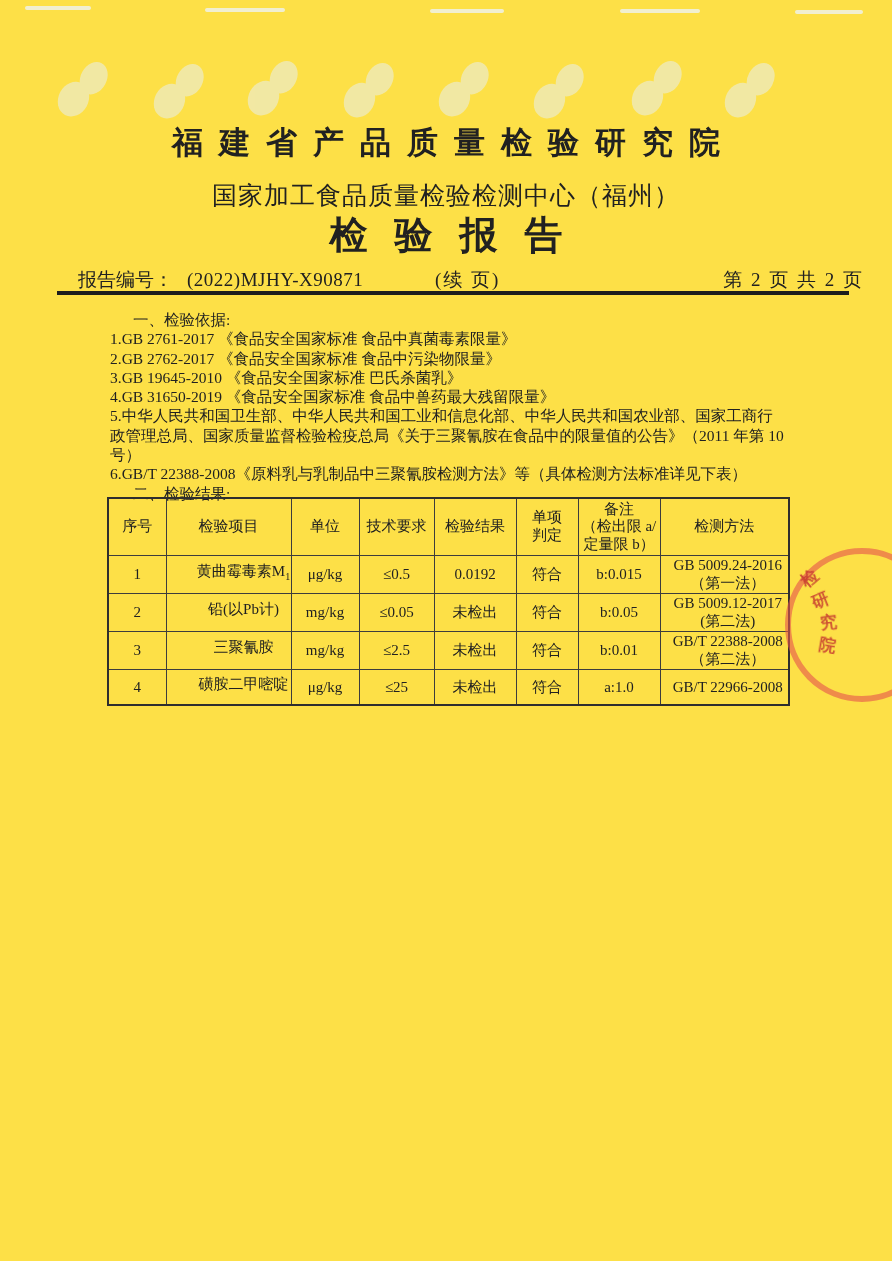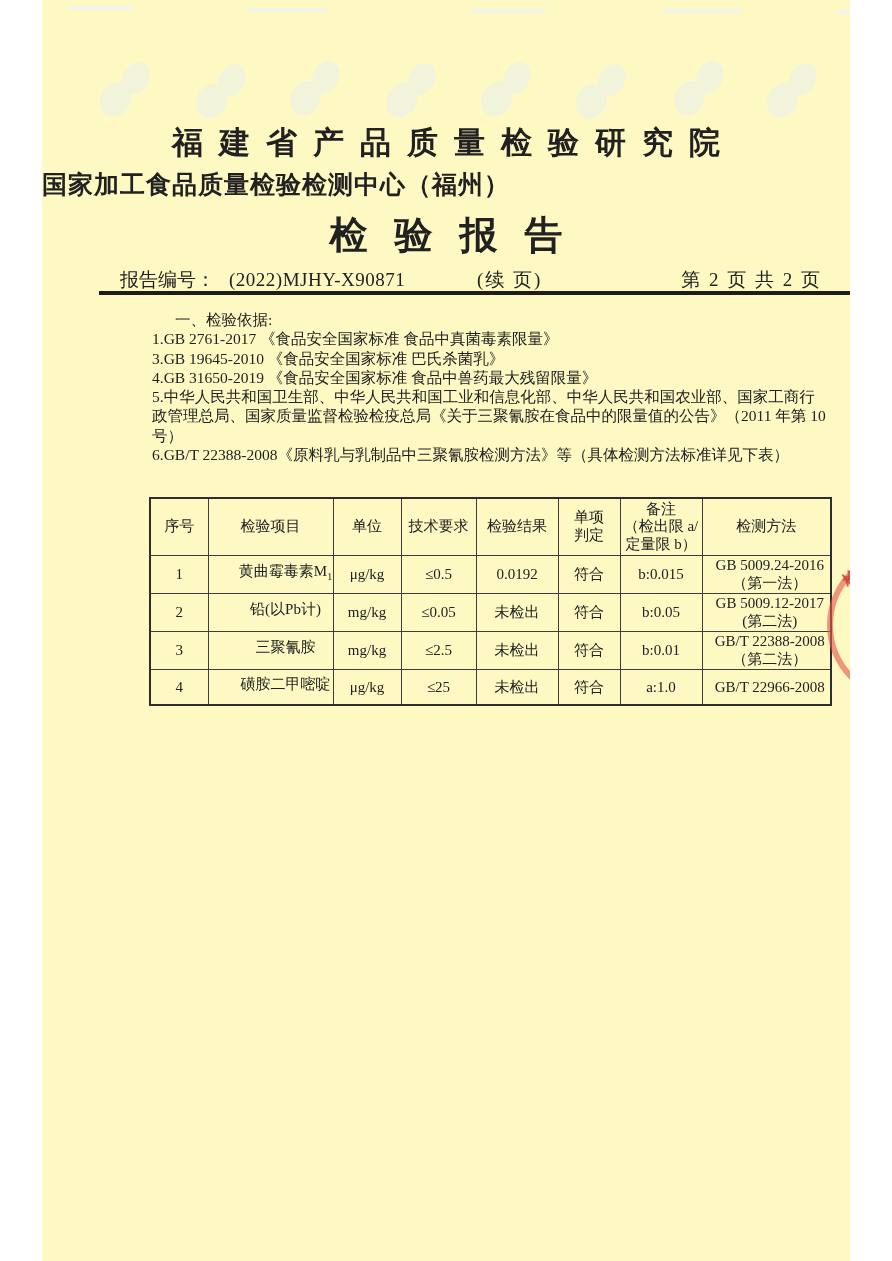--- a/index.html
+++ b/index.html
@@ -1,31 +1,31 @@
 <!DOCTYPE html>
 <html><head>
 <meta charset="utf-8">
 <style>
   html,body{margin:0;padding:0;background:#ffffff;}
   .page{
-    position:relative;width:808px;height:1261px;margin:0 auto;background:#fef9c3;
+    position:relative;width:892px;height:1261px;margin:0 auto;background:#fde047;
     overflow:hidden;color:#212121;
     font-family:"Liberation Serif","DejaVu Serif",serif;
   }
   
   .smudge{position:absolute;height:4px;background:#eef2f2;border-radius:2px;opacity:.8;}
   .blob{position:absolute;width:44px;height:64px;transform:rotate(28deg);opacity:.55;}
   .blob::before,.blob::after{content:"";position:absolute;background:#e9efef;border-radius:50%;}
   .blob::before{width:26px;height:34px;left:12px;top:0;}
   .blob::after{width:30px;height:36px;left:2px;top:27px;}
   
   .title1{position:absolute;top:122px;left:0;width:100%;text-align:center;
     font-size:31px;font-weight:bold;letter-spacing:16px;text-indent:16px;white-space:nowrap;}
-  .title2{position:absolute;top:168px;left:0;width:100%;text-align:left;
-    font-size:25px;font-weight:bold;letter-spacing:1px;white-space:nowrap;}
+  .title2{position:absolute;top:179px;left:0;width:100%;text-align:center;
+    font-size:25px;font-weight:normal;letter-spacing:1px;white-space:nowrap;}
   .title3{position:absolute;top:210px;left:0;width:100%;text-align:center;
     font-size:38px;font-weight:bold;letter-spacing:27px;text-indent:27px;white-space:nowrap;}
   
   .report-row{position:absolute;top:267px;left:0;width:100%;height:22px;font-size:19px;margin-left:20px;}
   .report-no{position:absolute;left:58px;white-space:nowrap;}
   .report-no .val{margin-left:14px;letter-spacing:.5px;}
   .continued{position:absolute;left:415px;white-space:nowrap;letter-spacing:2px;}
   .page-info{position:absolute;right:48px;white-space:nowrap;letter-spacing:2px;}
   .header-rule{position:absolute;top:291px;left:57px;width:792px;height:4px;background:#1d1d1d;}
   
@@ -88,26 +88,28 @@
       <span>报告编号：</span><span class="val">(2022)MJHY-X90871</span>
     </span>
     <span class="continued">(续 页)</span>
     <span class="page-info">第 2 页  共 2 页</span>
   </div>
   <div class="header-rule"></div>
 
   <div class="body-text">
     <div class="sec-title">一、检验依据:</div>
     <div>1.GB 2761-2017 《食品安全国家标准 食品中真菌毒素限量》</div>
+    <div>2.GB 2762-2017 《食品安全国家标准 食品中污染物限量》</div>
     <div>3.GB 19645-2010 《食品安全国家标准 巴氏杀菌乳》</div>
     <div>4.GB 31650-2019 《食品安全国家标准 食品中兽药最大残留限量》</div>
     <div>5.中华人民共和国卫生部、中华人民共和国工业和信息化部、中华人民共和国农业部、国家工商行</div>
     <div>政管理总局、国家质量监督检验检疫总局《关于三聚氰胺在食品中的限量值的公告》（2011 年第 10</div>
     <div>号）</div>
     <div>6.GB/T 22388-2008《原料乳与乳制品中三聚氰胺检测方法》等（具体检测方法标准详见下表）</div>
+    <div class="sec-title">二、检验结果:</div>
   </div>
 
   <table class="tbl">
     <colgroup>
       <col class="c0">
         <col class="c1">
         <col class="c2">
         <col class="c3">
       <col class="c4">
         <col class="c5">

